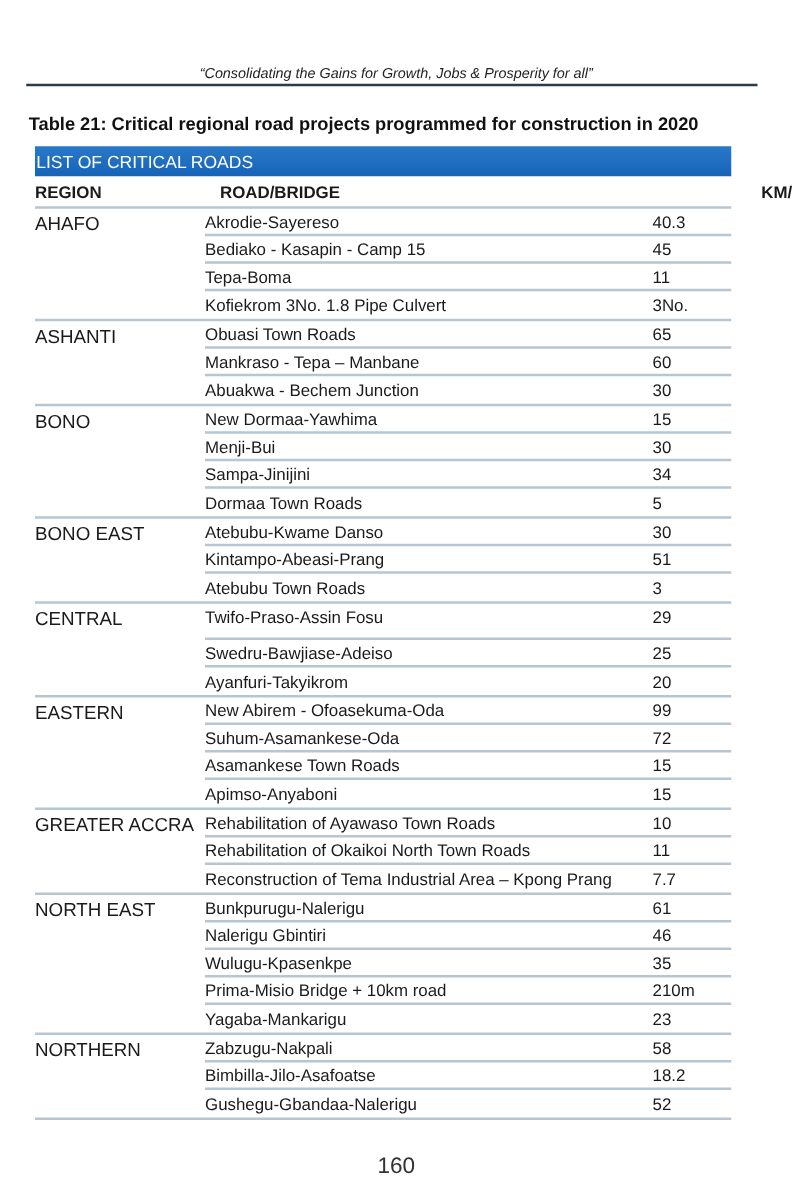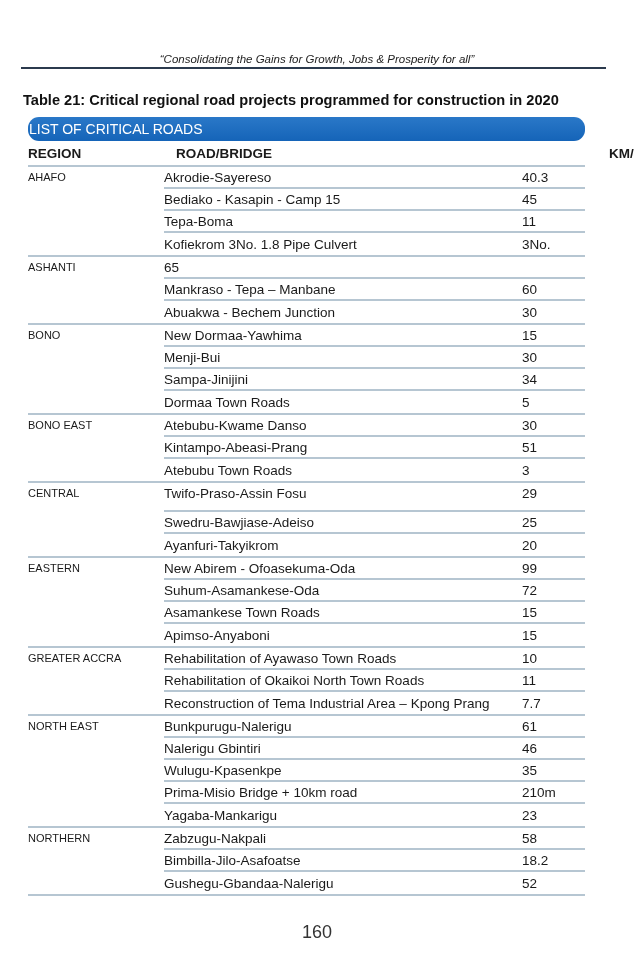--- a/index.html
+++ b/index.html
@@ -17,34 +17,33 @@
   .table-caption {
     position: absolute; left: 23px; top: 92px;
     font-weight: bold; font-size: 14.6px; color: #111;
   }
 
   .table-wrap { position: absolute; left: 28px; top: 117px; width: 557px; }
   .banner {
     height: 24px; background: #1d6fc2; color: #ffffff;
     font-size: 14px; line-height: 25px; padding-left: 1px;
     background: linear-gradient(#2a78c8, #1564b8);
-    border-radius: 11px;
   }
   .col-head {
     display: flex; height: 26px; align-items: center;
     font-weight: bold; font-size: 13.5px;
     border-bottom: 2px solid #b6c6d2;
   }
   .c1 { width: 148px; flex: none; }
   .c2 { width: 422px; flex: none; }
   .c3 { flex: 1; padding-left: 11px; }
 
   .group { display: flex; border-bottom: 2px solid #b6c6d2; }
   .group:last-child { border-bottom: 2px solid #b6c6d2; }
-  .region { width: 136px; flex: none; font-size: 11px; padding-top: 4px; }
+  .region { width: 136px; flex: none; font-size: 15px; padding-top: 4px; }
   .rows { flex: 1; }
   .row { display: flex; height: 22px; align-items: center; font-size: 13.5px; border-bottom: 2px solid #b6c6d2; }
   .row:last-child { border-bottom: none; }
   .row.tall { height: 29px; align-items: flex-start; padding-top: 3px; }
   .row .road { width: 358px; flex: none; white-space: nowrap; overflow: visible; }
   .row .km { flex: 1; }
 
   .page-num {
     position: absolute; left: 0; top: 922px; width: 634px; text-align: center;
     font-size: 18px; color: #333;
@@ -84,20 +83,21 @@
           <div class="row">
             <span class="road">Kofiekrom 3No. 1.8 Pipe Culvert</span>
             <span class="km">3No.</span>
           </div>
         </div>
       </div>
       <div class="group">
         <div class="region">ASHANTI</div>
         <div class="rows">
           <div class="row">
+            <span class="road">Obuasi Town Roads</span>
             <span class="km">65</span>
           </div>
           <div class="row">
             <span class="road">Mankraso - Tepa – Manbane</span>
             <span class="km">60</span>
           </div>
           <div class="row">
             <span class="road">Abuakwa - Bechem Junction</span>
             <span class="km">30</span>
           </div>

